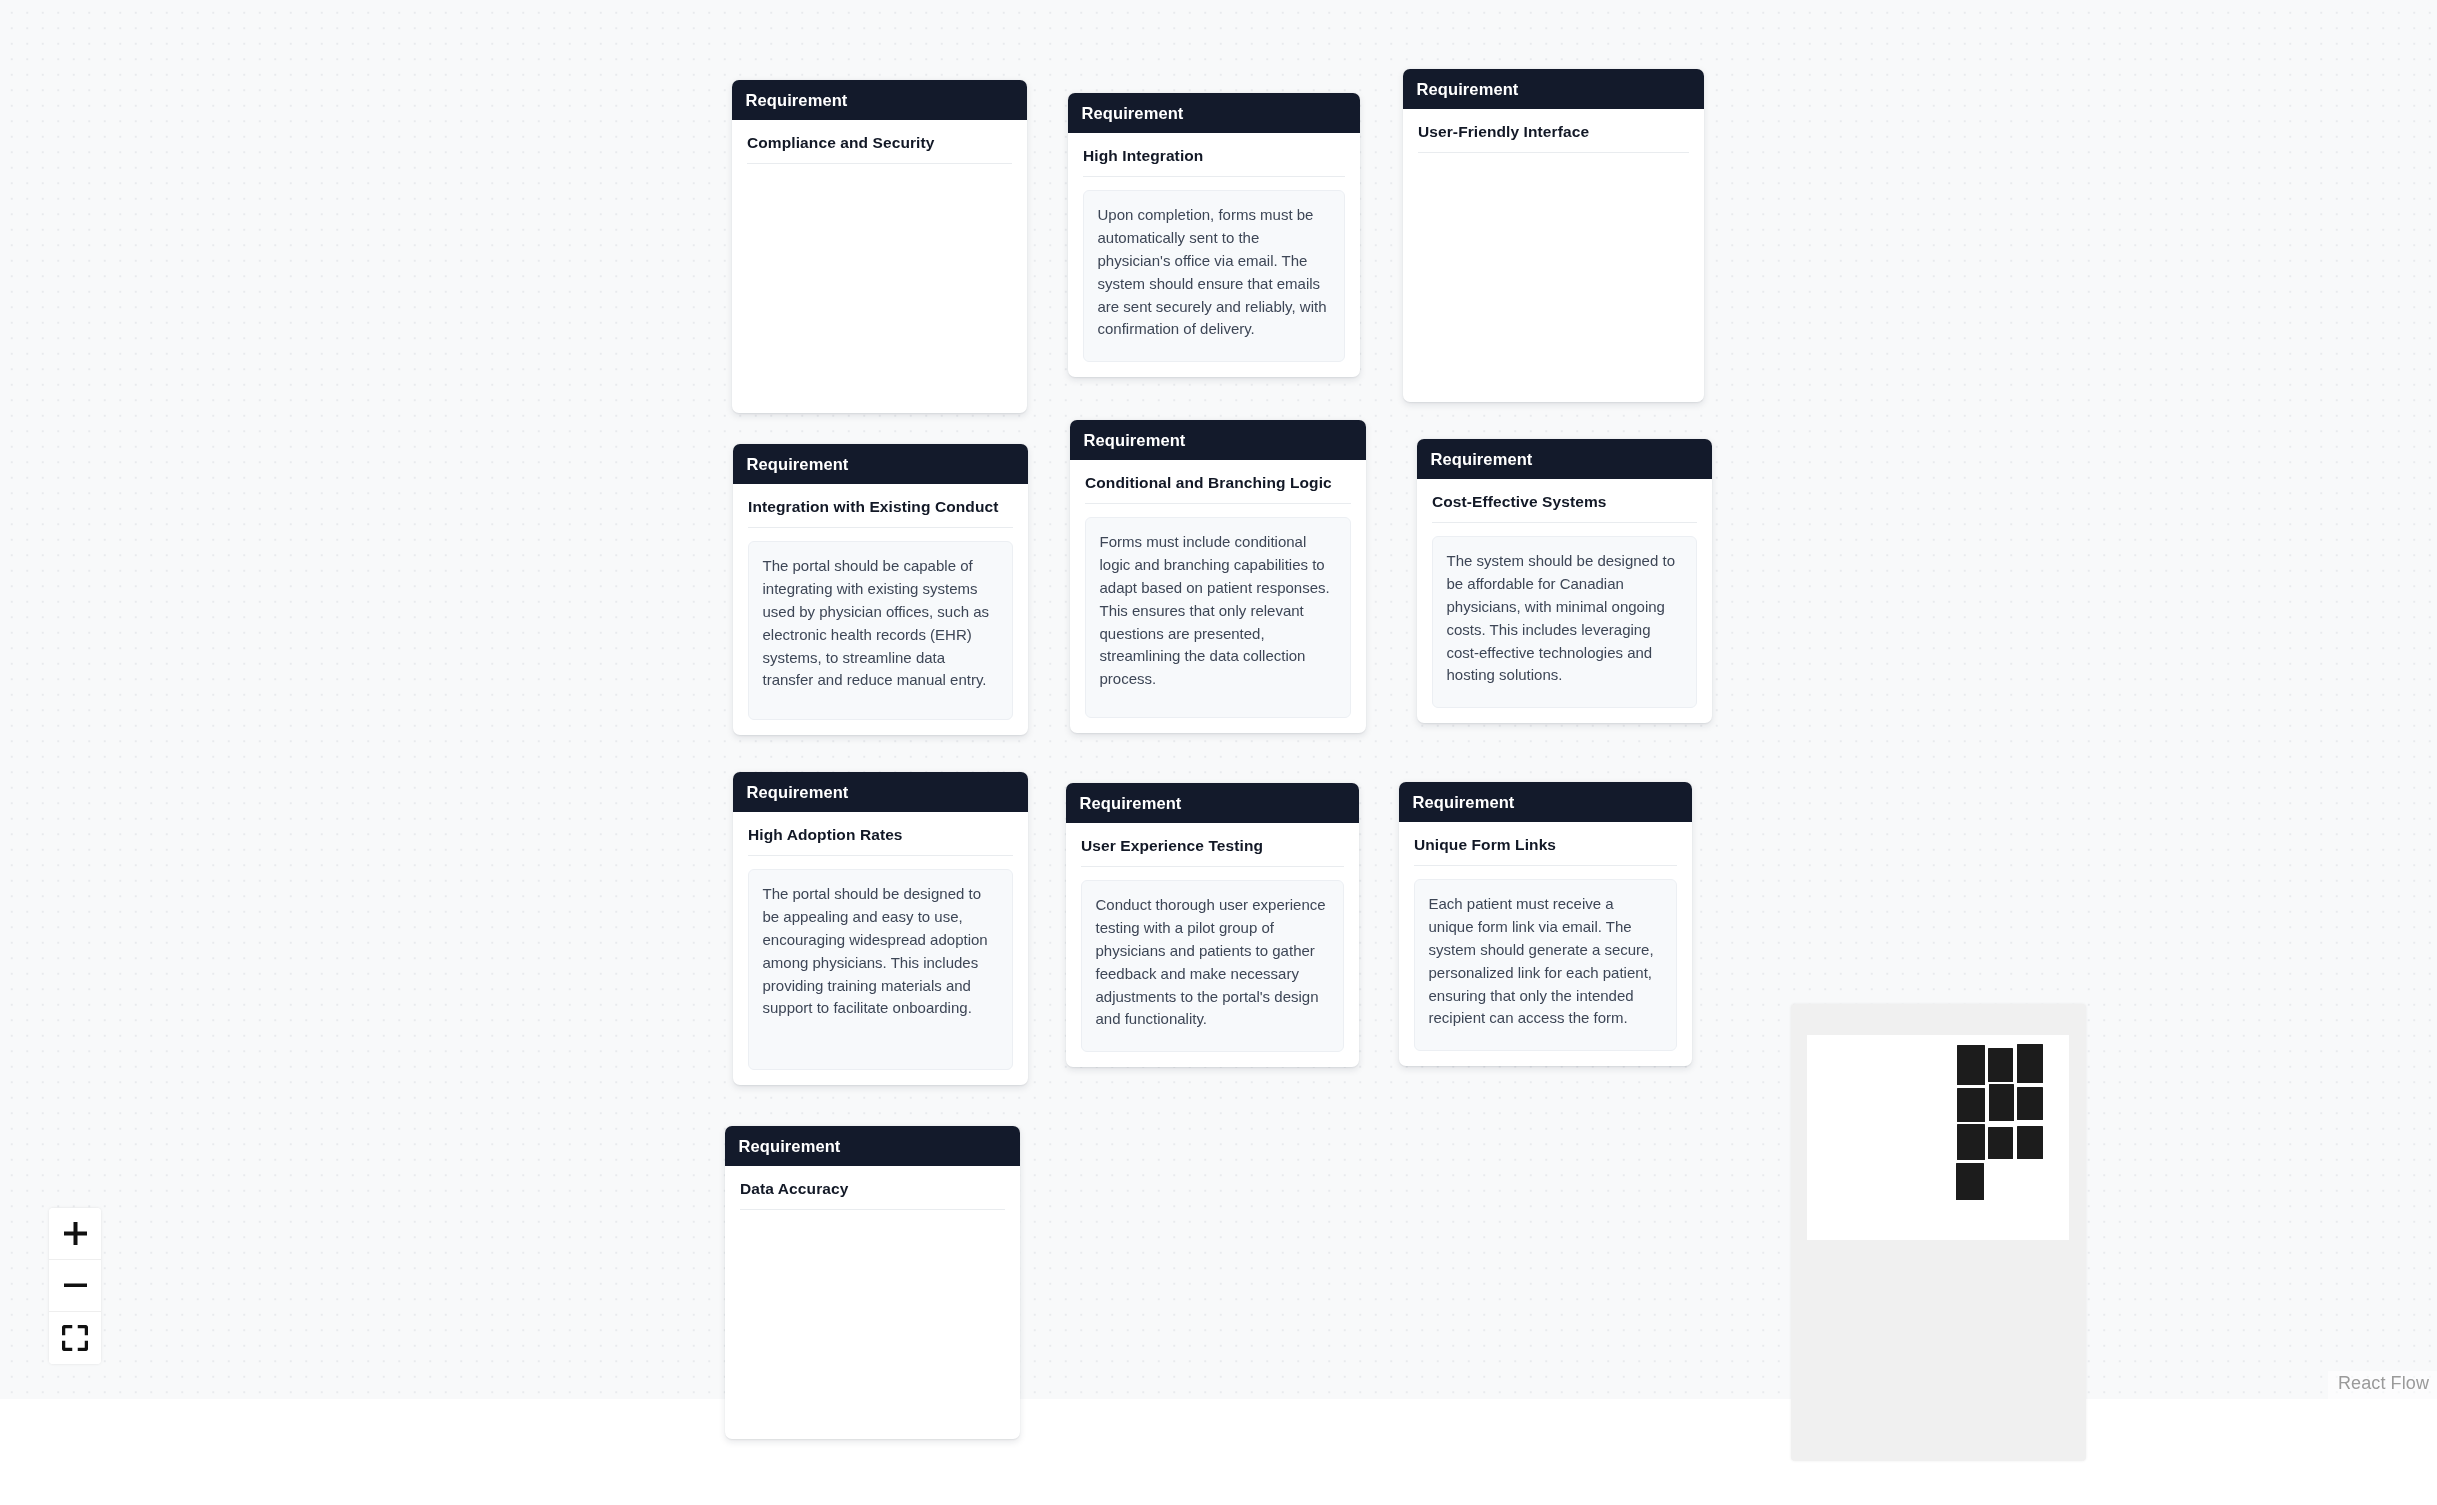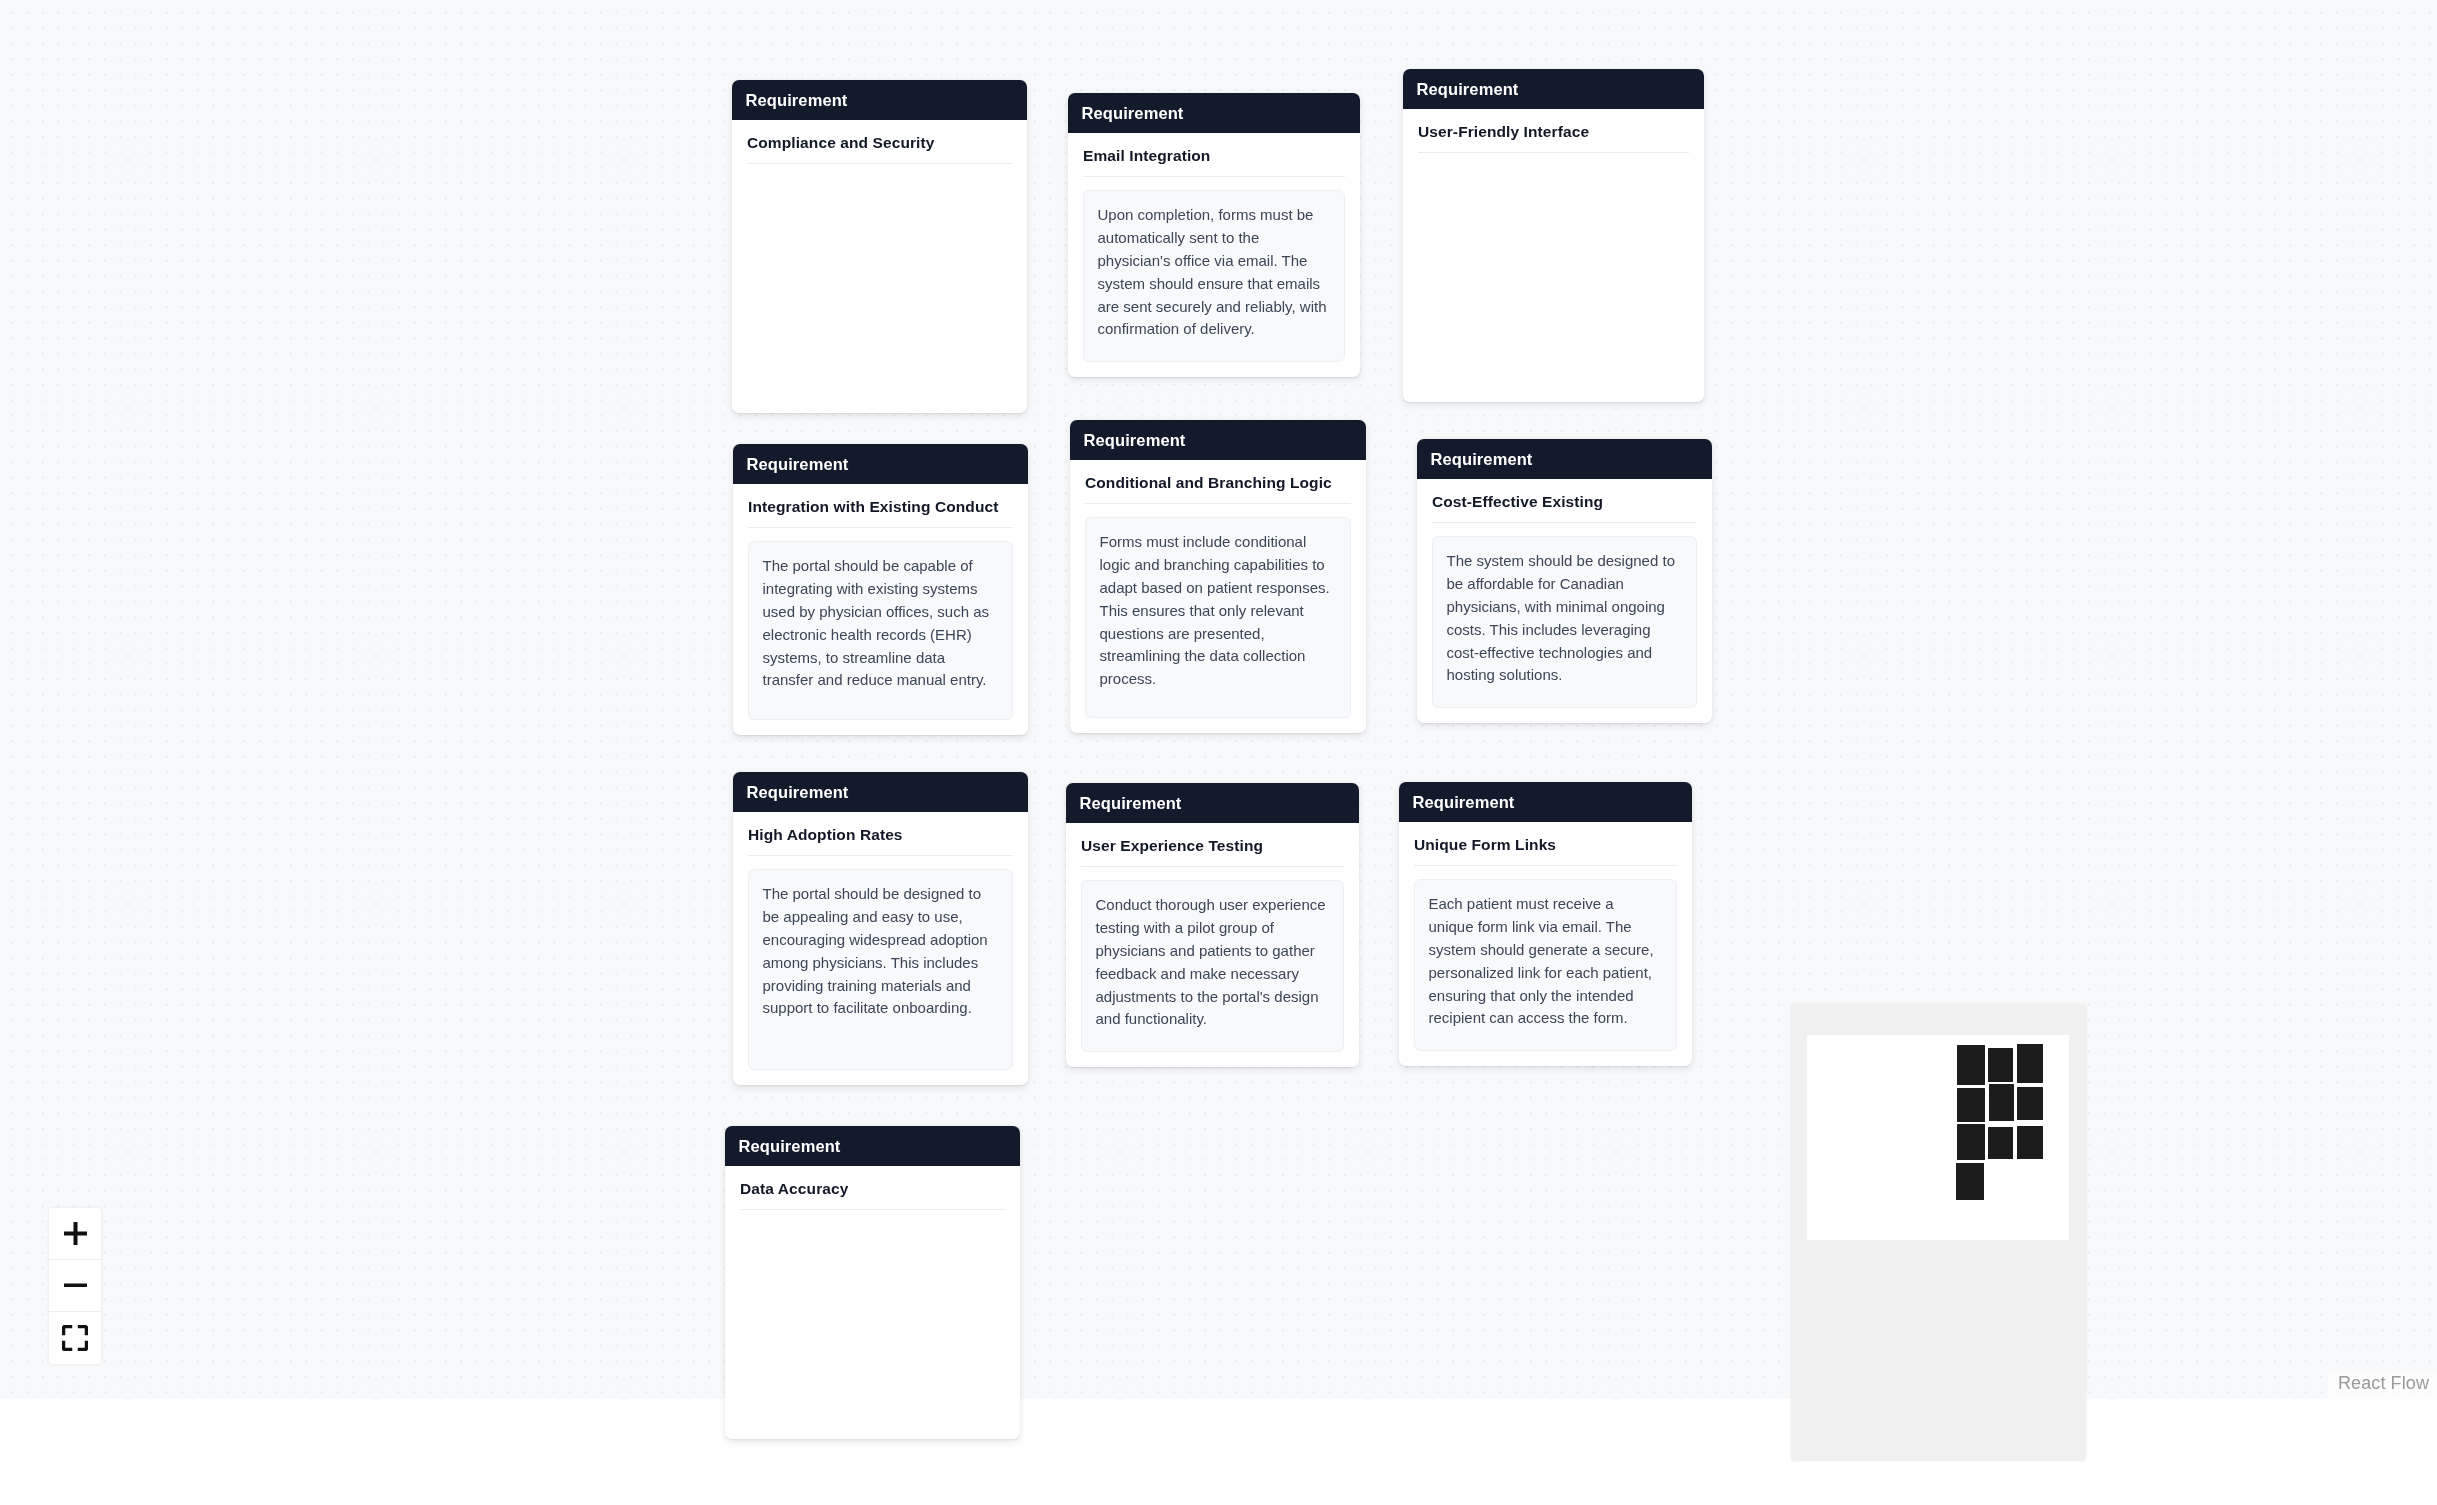--- a/index.html
+++ b/index.html
@@ -147,21 +147,21 @@
   <div id="nodes-layer">
       <div class="rf-node" style="left: 732px; top: 80px; width: 295px; height: 333px;">
         <div class="rf-node-header">Requirement</div>
         <div class="rf-node-body">
           <div class="rf-node-title">Compliance and Security</div>
         </div>
       </div>
       <div class="rf-node" style="left: 1068px; top: 93px; width: 292px; height: 284px;">
         <div class="rf-node-header">Requirement</div>
         <div class="rf-node-body">
-          <div class="rf-node-title">Email Integration</div>
+          <div class="rf-node-title">High Integration</div>
           <div class="rf-node-desc">Upon completion, forms must be automatically sent to the physician's office via email. The system should ensure that emails are sent securely and reliably, with confirmation of delivery.</div>
         </div>
       </div>
       <div class="rf-node" style="left: 1403px; top: 69px; width: 301px; height: 333px;">
         <div class="rf-node-header">Requirement</div>
         <div class="rf-node-body">
           <div class="rf-node-title">User-Friendly Interface</div>
         </div>
       </div>
       <div class="rf-node" style="left: 733px; top: 444px; width: 295px; height: 291px;">
@@ -174,21 +174,21 @@
       <div class="rf-node" style="left: 1070px; top: 420px; width: 296px; height: 313px;">
         <div class="rf-node-header">Requirement</div>
         <div class="rf-node-body">
           <div class="rf-node-title">Conditional and Branching Logic</div>
           <div class="rf-node-desc">Forms must include conditional logic and branching capabilities to adapt based on patient responses. This ensures that only relevant questions are presented, streamlining the data collection process.</div>
         </div>
       </div>
       <div class="rf-node" style="left: 1417px; top: 439px; width: 295px; height: 284px;">
         <div class="rf-node-header">Requirement</div>
         <div class="rf-node-body">
-          <div class="rf-node-title">Cost-Effective Existing</div>
+          <div class="rf-node-title">Cost-Effective Systems</div>
           <div class="rf-node-desc">The system should be designed to be affordable for Canadian physicians, with minimal ongoing costs. This includes leveraging cost-effective technologies and hosting solutions.</div>
         </div>
       </div>
       <div class="rf-node" style="left: 733px; top: 772px; width: 295px; height: 313px;">
         <div class="rf-node-header">Requirement</div>
         <div class="rf-node-body">
           <div class="rf-node-title">High Adoption Rates</div>
           <div class="rf-node-desc">The portal should be designed to be appealing and easy to use, encouraging widespread adoption among physicians. This includes providing training materials and support to facilitate onboarding.</div>
         </div>
       </div>

